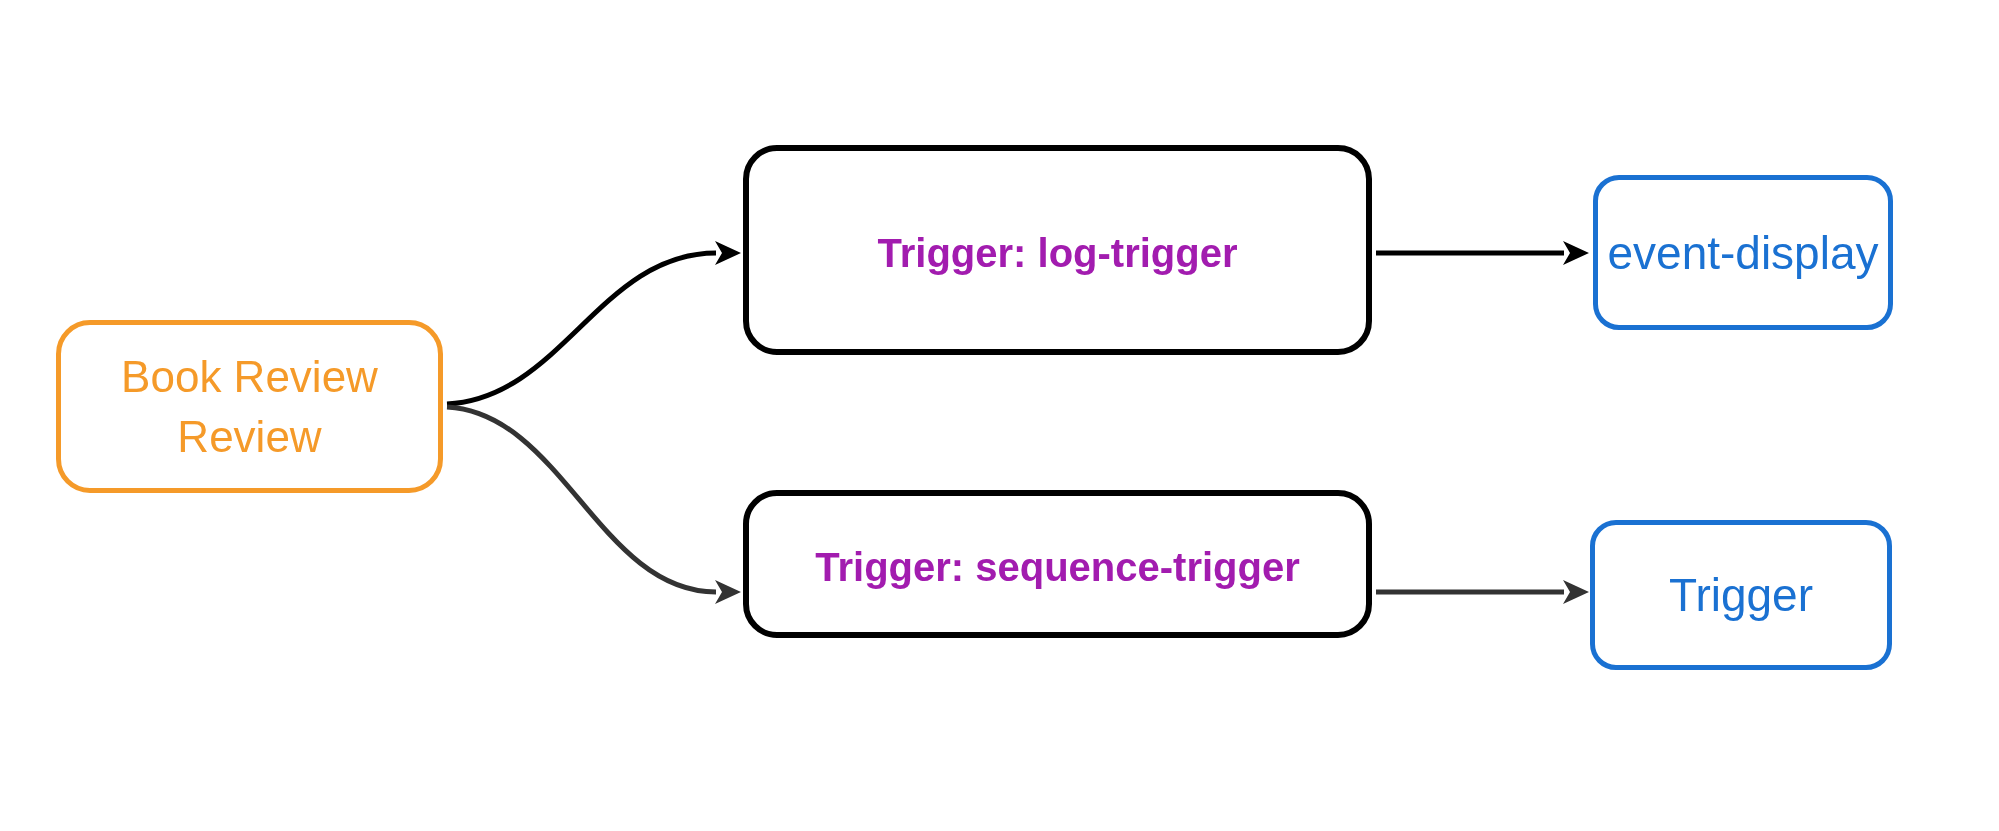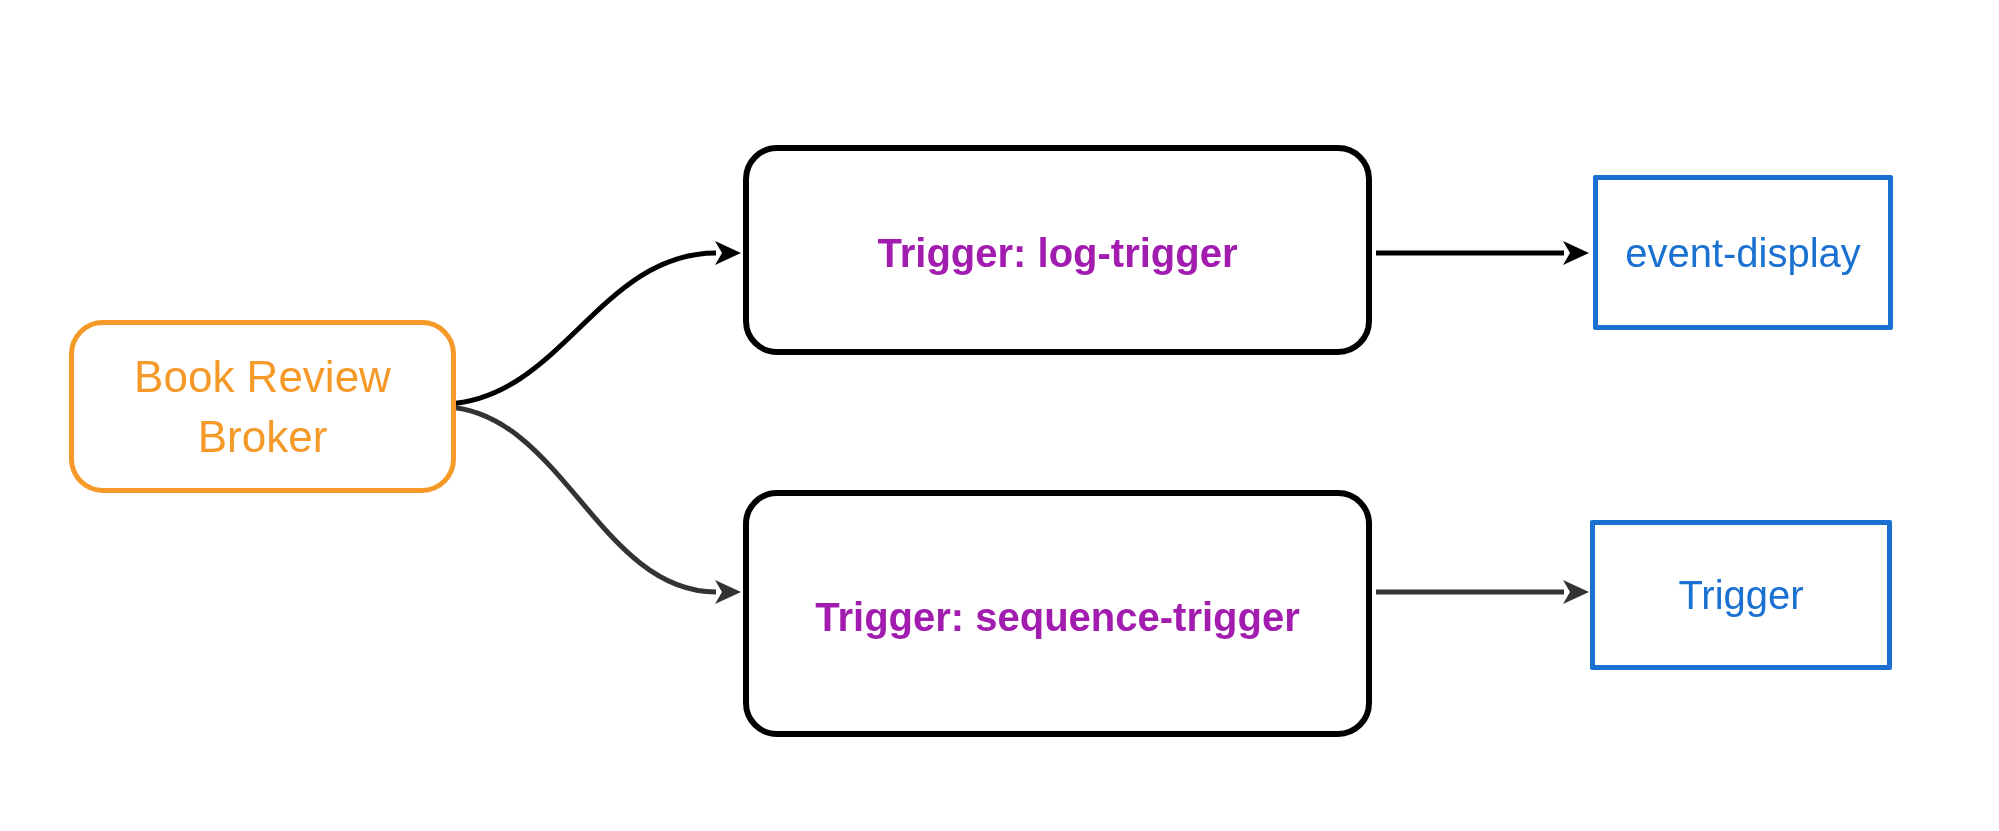--- a/index.html
+++ b/index.html
@@ -20,43 +20,43 @@
     position: absolute;
     display: flex;
     flex-direction: column;
     align-items: center;
     justify-content: center;
     text-align: center;
     background: #ffffff;
     box-sizing: border-box;
   }
   .node-broker {
-    left: 69px; top: 320px; width: 387px; height: 173px;
+    left: 56px; top: 320px; width: 387px; height: 173px;
     border: 5px solid #F59A29;
     border-radius: 34px;
     color: #F59A29;
     font-size: 44px;
     line-height: 60px;
   }
   .node-trigger {
     border: 6px solid #000000;
     border-radius: 34px;
     color: #a21caf;
     font-size: 40px;
     line-height: 62px;
     padding-top: 6px;
   }
   .node-trigger-1 { left: 743px; top: 145px; width: 629px; height: 210px; }
-  .node-trigger-2 { left: 743px; top: 490px; width: 629px; height: 247px; }
+  .node-trigger-2 { left: 743px; top: 490px; width: 629px; height: 148px; }
   .trigger-title { font-weight: bold; }
   .node-output {
     border: 5px solid #1A71D2;
-    border-radius: 2px;
+    border-radius: 26px;
     color: #1A71D2;
-    font-size: 40px;
+    font-size: 46px;
     line-height: 48px;
   }
   .node-output-1 { left: 1593px; top: 175px; width: 300px; height: 155px; }
   .node-output-2 { left: 1590px; top: 520px; width: 302px; height: 150px; }
   .edge { fill: none; stroke-width: 5px; }
   .edge-black { stroke: #000000; }
   .edge-gray  { stroke: #333333; }
 </style>
 </head>
 <body>
@@ -73,21 +73,21 @@
       </marker>
     </defs>
     <path class="edge edge-black" d="M447,404 C562,398 600,253 716,253" marker-end="url(#ah-black)"></path>
     <path class="edge edge-gray" d="M447,407 C562,413 600,592 716,592" marker-end="url(#ah-gray)"></path>
     <path class="edge edge-black" d="M1376,253 L1564,253" marker-end="url(#ah-black)"></path>
     <path class="edge edge-gray" d="M1376,592 L1564,592" marker-end="url(#ah-gray)"></path>
   </svg>
 
   <div class="node node-broker">
     <div>Book Review</div>
-    <div>Broker</div>
+    <div>Review</div>
   </div>
 
   <div class="node node-trigger node-trigger-1">
     <div class="trigger-title">Trigger: log-trigger</div>
   </div>
 
   <div class="node node-trigger node-trigger-2">
     <div class="trigger-title">Trigger: sequence-trigger</div>
   </div>
 

